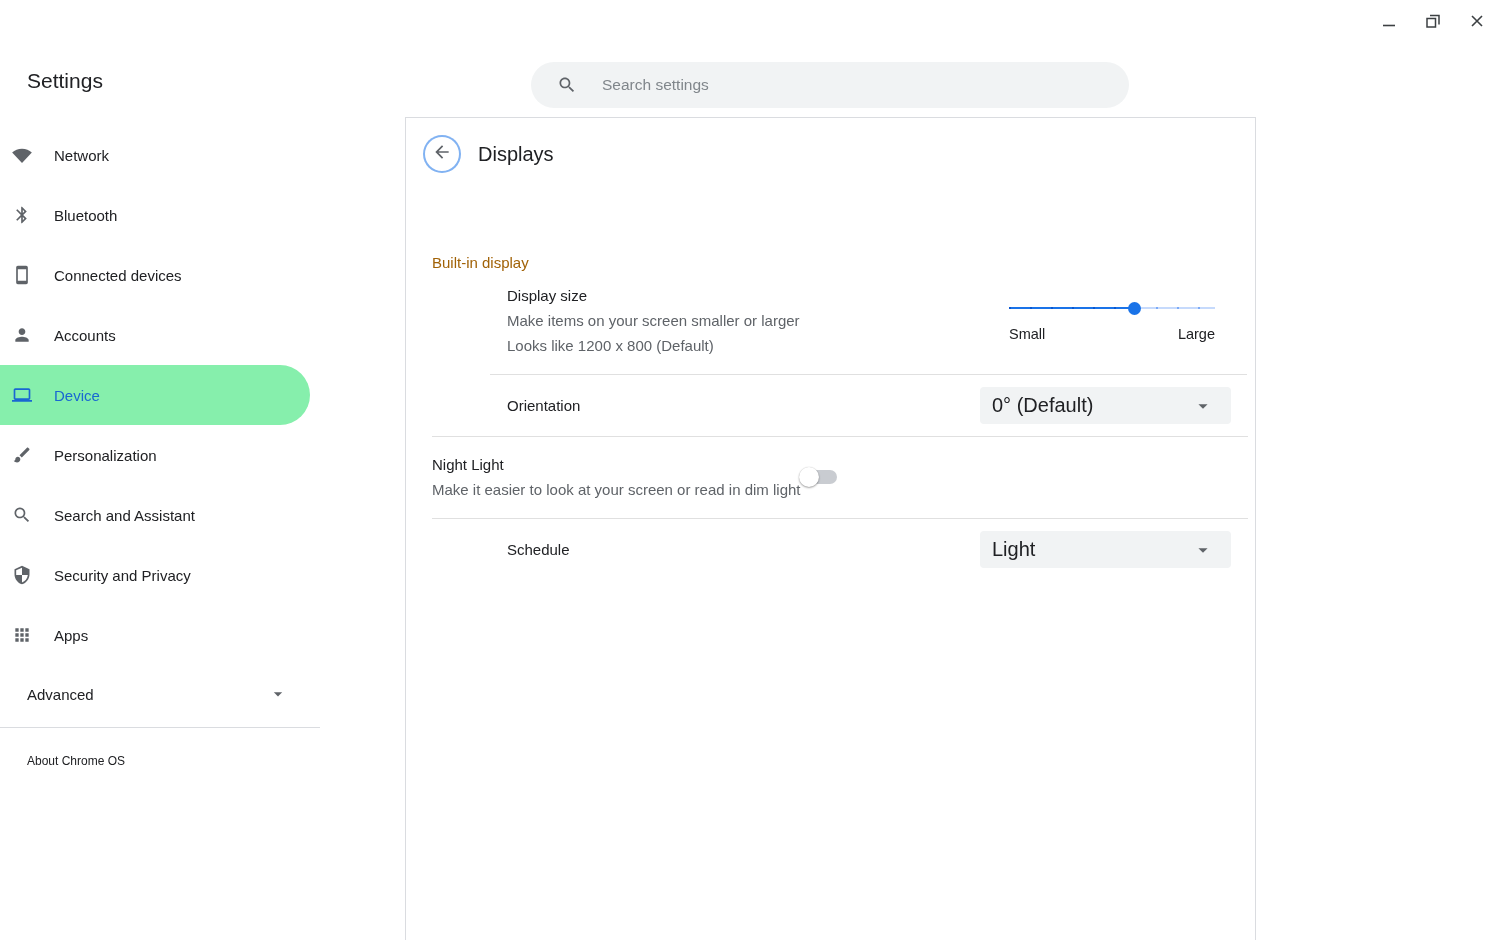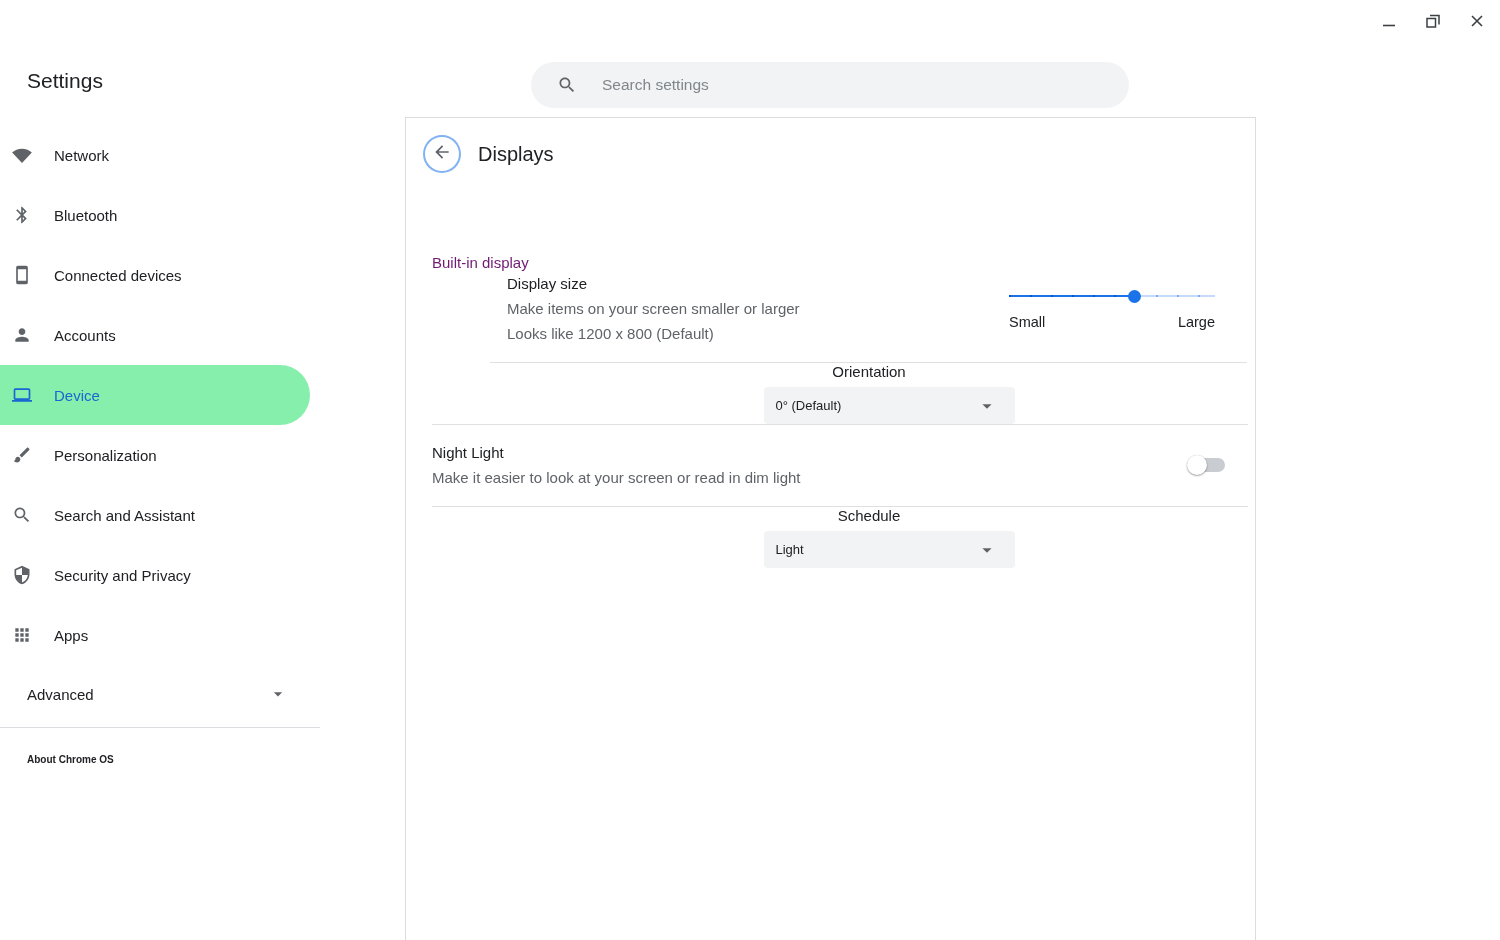--- a/index.html
+++ b/index.html
@@ -42,36 +42,36 @@
     width:310px; background:#86efac; border-radius:0 30px 30px 0; color:#1967d2;
   }
   .nav-item.selected .icon { color:#1967d2; }
   .advanced-row {
     width:310px; height:54px; margin-top:2px;
     display:flex; align-items:center; justify-content:space-between;
     padding:0 22px 0 27px; font-size:15px; font-weight:500; cursor:pointer;text-align:center;
   }
   .advanced-row .icon { color:#5f6368; display:flex; }
   .sidebar-divider { width:320px; border-top:1px solid #dadce0; margin-top:6px; }
-  .about-row { padding:26px 0 0 27px; font-size:10px; font-weight:700; cursor:pointer; }
+  .about-row { padding:26px 0 0 27px; font-size:12px; font-weight:400; cursor:pointer; }
 
   
   .panel {
     position:absolute; left:405px; top:117px; width:851px; bottom:0;
     background:#fff; border-left:1px solid #dadce0; border-right:1px solid #dadce0; border-top:1px solid #dadce0;
   }
   .page-header { display:flex; align-items:center; gap:17px; padding:17px 0 0 17px; }
   .back-btn {
     width:38px; height:38px; border-radius:50%;
     border:2px solid rgba(26,115,232,0.55);
     display:flex; align-items:center; justify-content:center; cursor:pointer; color:#5f6368; background:#fff;
   }
   .page-title { font-size:20px; color:#202124; }
 
-  .section-label { margin:81px 0 0 26px; font-size:15px; color:#701a75; }
+  .section-label { margin:81px 0 12px 26px; font-size:15px; color:#a16207; }
 
   .display-size-row { display:flex; justify-content:space-between; padding:0 40px 0 101px; }
   .ds-text .ds-title { font-size:15px; color:#202124; line-height:25px; }
   .ds-text .ds-sub { font-size:15px; color:#5f6368; line-height:25px; }
   .slider-block { width:206px; padding-top:18px; }
   .slider { position:relative; height:14px; cursor:pointer; }
   .slider .track-inactive {
     position:absolute; left:0; right:0; top:6px; height:2px;
     background:repeating-linear-gradient(to right,#7baaf7 0 2px,#c6dafc 2px 21px);
   }
@@ -83,33 +83,33 @@
     position:absolute; top:1px; width:13px; height:13px; margin-left:-7px;
     border-radius:50%; background:#1a73e8; cursor:grab;
   }
   .slider-labels { display:flex; justify-content:space-between; margin-top:11px; font-size:14.5px; color:#202124; }
 
   .divider-inset { border-top:1px solid #e0e0e0; margin:16px 8px 0 84px; }
   .divider-wide  { border-top:1px solid #e0e0e0; margin:0 7px 0 26px; }
 
   .setting-row {
     display:flex; align-items:center; justify-content:space-between;
-    height:61px; padding:0 24px 0 101px;flex-direction:column;
+    height:61px; padding:0 24px 0 101px;
   }
   .setting-row .row-label { font-size:15px; color:#202124; }
 
   .dropdown {
     width:251px; height:37px; background:#f1f3f4; border-radius:4px;
     display:flex; align-items:center; justify-content:space-between;
-    padding:0 17px 0 12px; font-size:13px; color:#202124; cursor:pointer;margin-left:40px;
+    padding:0 17px 0 12px; font-size:20px; color:#202124; cursor:pointer;margin-left:40px;
   }
   .dropdown .icon { color:#5f6368; display:flex; }
 
   .night-light-row {
-    display:flex; align-items:center; justify-content:space-between;
+    display:flex; align-items:center; 
     padding:15px 30px 16px 26px;
   }
   .nl-title { font-size:15px; color:#202124; line-height:25px; }
   .nl-sub { font-size:15px; color:#5f6368; line-height:25px; }
 
   .toggle { position:relative; width:36px; height:16px; cursor:pointer; flex:none; }
   .toggle .track { position:absolute; inset:1px 0; border-radius:8px; background:#c9ccd1; }
   .toggle .knob {
     position:absolute; left:-2px; top:-2px; width:20px; height:20px; border-radius:50%;
     background:#fff; box-shadow:0 1px 2px rgba(0,0,0,.35), 0 0 1px rgba(0,0,0,.2);

